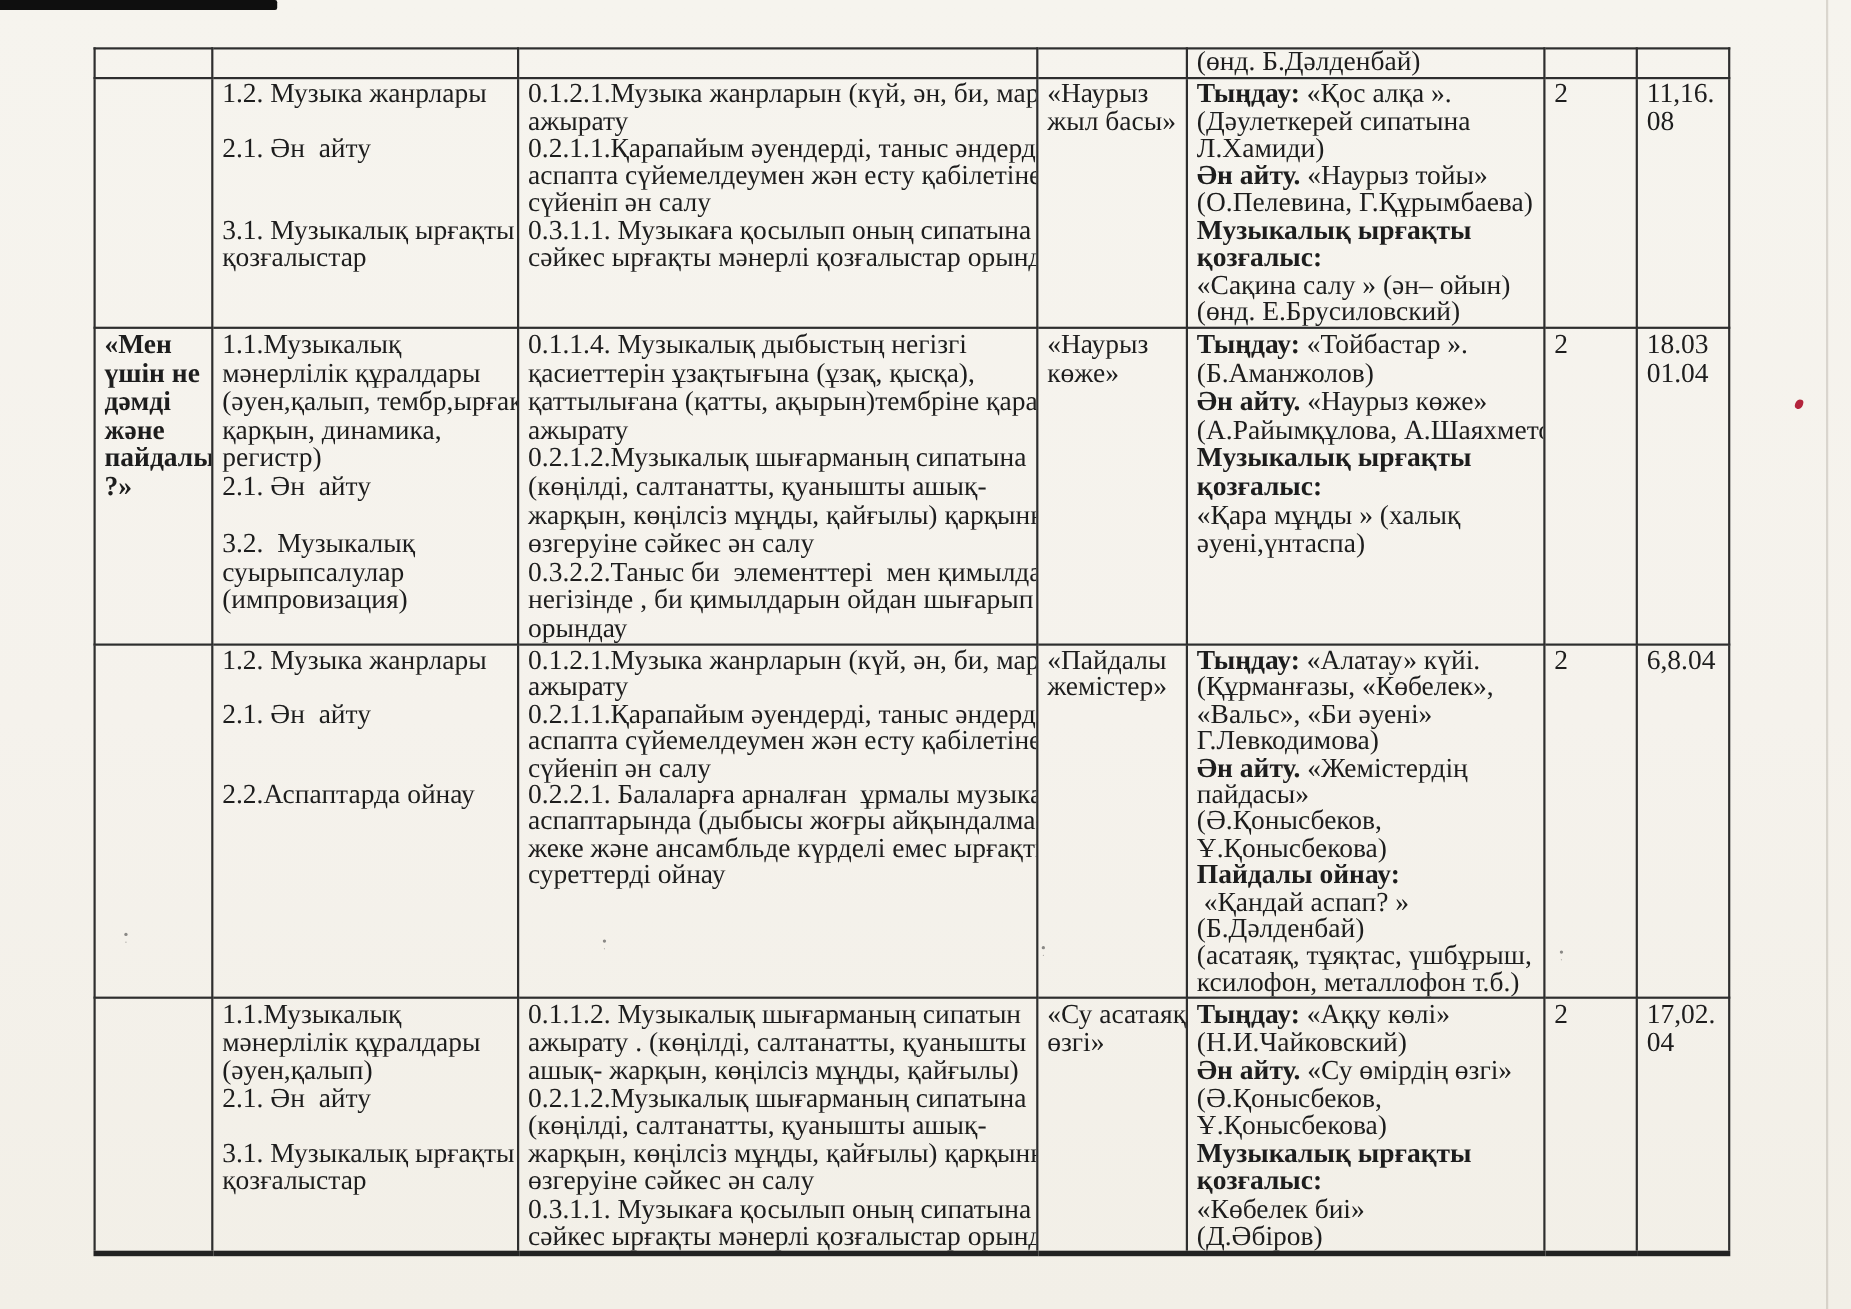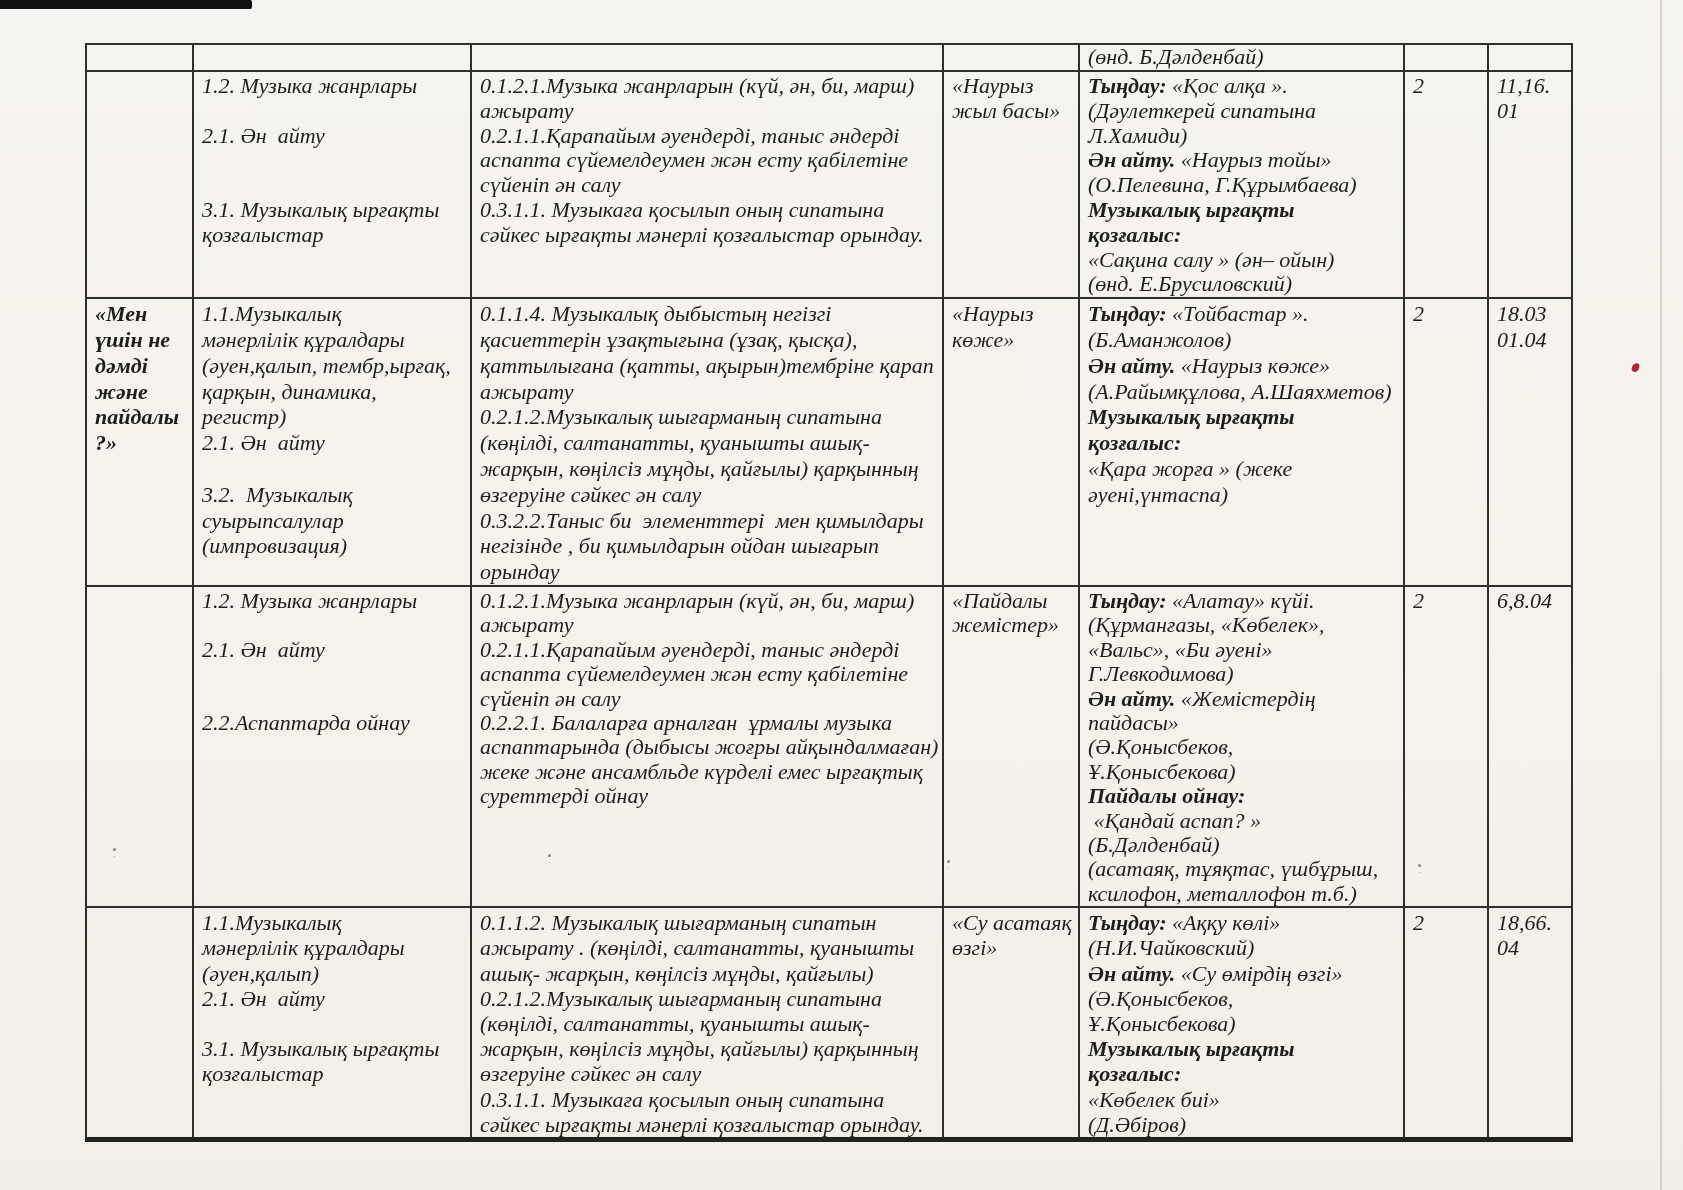--- a/index.html
+++ b/index.html
@@ -23,22 +23,22 @@
   .speck{position:absolute;width:3px;height:3px;background:rgba(50,50,50,.55);
          border-radius:50%;box-shadow:0 7px 0 -1px rgba(50,50,50,.45);}
   .s1{left:113px;top:848px;} .s2{left:548px;top:854px;}
   .s3{left:947px;top:860px;} .s4{left:1418px;top:864px;}
 
   table.plan{position:absolute;left:85px;top:43px;width:1486px;
              table-layout:fixed;border-collapse:collapse;
              background:transparent;}
   table.plan td{border:2px solid var(--line);vertical-align:top;
                 white-space:pre;overflow:hidden;
-                color:var(--ink);font-size:22px;
-                padding:2px 4px 0 8px;font-style:italic;}
+                color:var(--ink);font-size:25px;
+                padding:2px 4px 0 8px;}
   tr.r0{height:27px;}  tr.r0 td{line-height:24px;padding-top:0;}
   tr.r1{height:226px;} tr.r1 td{line-height:24.8px;}
   tr.r2{height:287px;} tr.r2 td{line-height:25.8px;}
   tr.r3{height:320px;} tr.r3 td{line-height:24.4px;}
   tr.r4{height:232px;} tr.r4 td{line-height:25.2px;}
   tr.r4 td{border-bottom:5px solid #222;}
   td.c-unit{font-weight:700;font-size:22px;padding-left:6px;}
   td.c-theme{font-size:22.5px;padding-left:6px;margin-top:46px;}
   td.c-hours{padding-left:12px;}
   td.c-dates{padding-left:9px;}
@@ -98,21 +98,21 @@
 (Дәулеткерей сипатына
 Л.Хамиди)
 </span><span class="b">Ән айту. </span><span>«Наурыз тойы»
 (О.Пелевина, Г.Құрымбаева)
 </span><span class="b">Музыкалық ырғақты
 қозғалыс:
 </span><span>«Сақина салу » (ән– ойын)
 (өнд. Е.Брусиловский)</span></td>
           <td class="c-hours">2</td>
           <td class="c-dates">11,16.
-01</td>
+08</td>
         </tr>
         <tr class="r2">
           <td class="c-unit">«Мен
 үшін не
 дәмді
 және
 пайдалы
 ?»</td>
           <td class="c-objectives">1.1.Музыкалық
 мәнерлілік құралдары
@@ -136,21 +136,21 @@
 негізінде , би қимылдарын ойдан шығарып
 орындау</td>
           <td class="c-theme">«Наурыз
 көже»</td>
           <td class="c-activities"><span class="b">Тыңдау: </span><span>«Тойбастар ».
 (Б.Аманжолов)
 </span><span class="b">Ән айту. </span><span>«Наурыз көже»
 (А.Райымқұлова, А.Шаяхметов)
 </span><span class="b">Музыкалық ырғақты
 қозғалыс:
-</span><span>«Қара жорға » (жеке
+</span><span>«Қара мұңды » (халық
 әуені,үнтаспа)</span></td>
           <td class="c-hours">2</td>
           <td class="c-dates">18.03
 01.04</td>
         </tr>
         <tr class="r3">
           <td class="c-unit"></td>
           <td class="c-objectives">1.2. Музыка жанрлары
 
 2.1. Ән  айту
@@ -207,18 +207,18 @@
           <td class="c-activities"><span class="b">Тыңдау: </span><span>«Аққу көлі»
 (Н.И.Чайковский)
 </span><span class="b">Ән айту. </span><span>«Су өмірдің өзгі»
 (Ә.Қонысбеков,
 Ұ.Қонысбекова)
 </span><span class="b">Музыкалық ырғақты
 қозғалыс:
 </span><span>«Көбелек биі»
 (Д.Әбіров)</span></td>
           <td class="c-hours">2</td>
-          <td class="c-dates">18,66.
+          <td class="c-dates">17,02.
 04</td>
         </tr>
       </tbody>
   </table>
 </div>
 
 </body></html>

